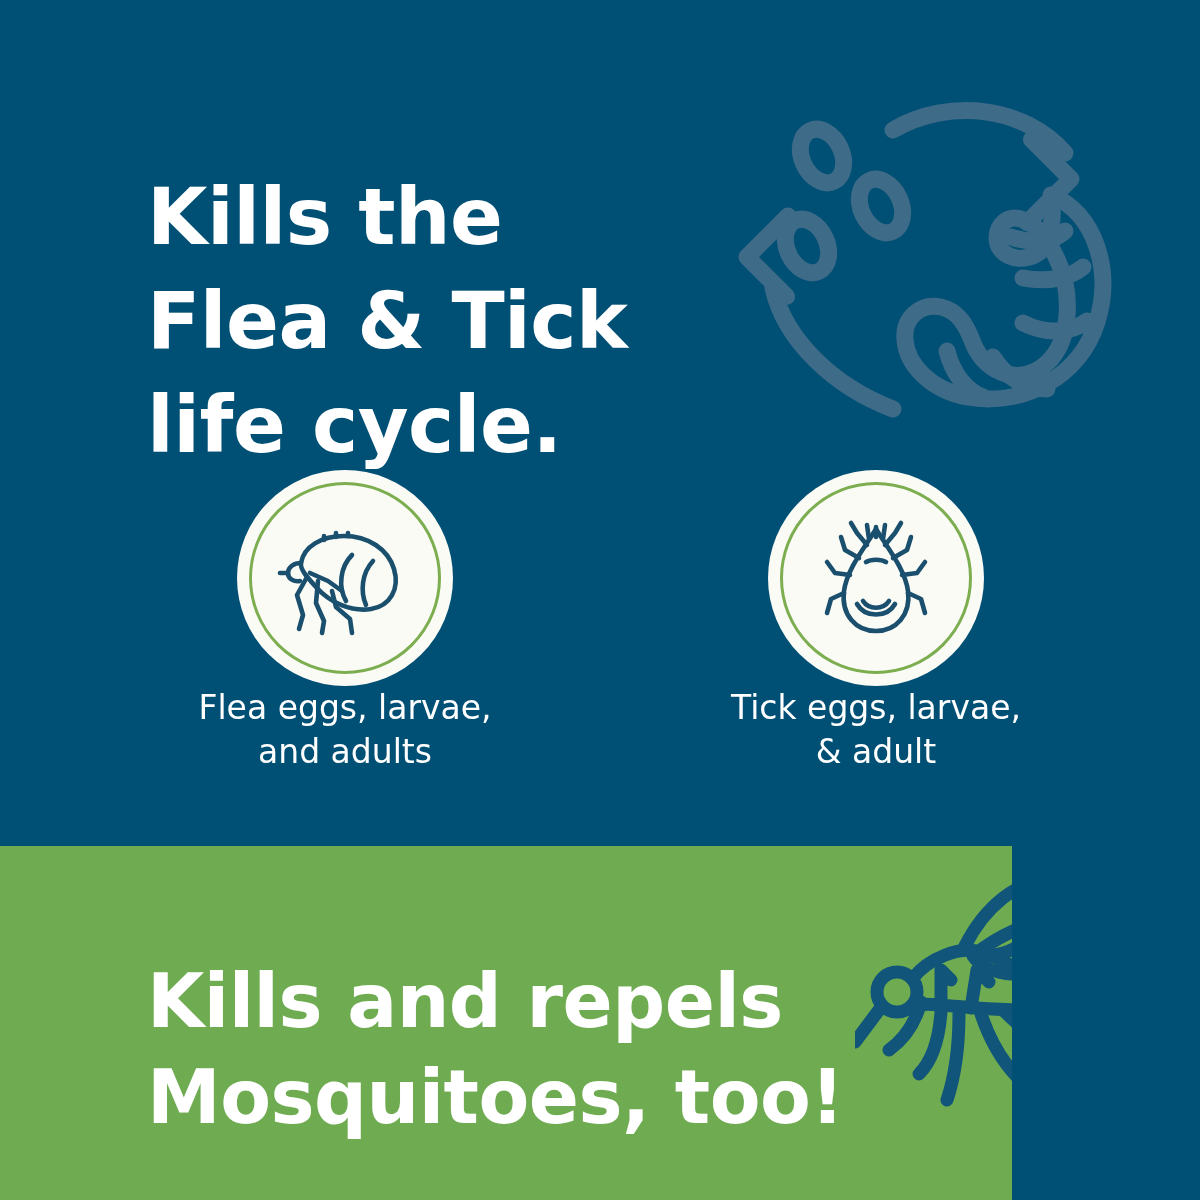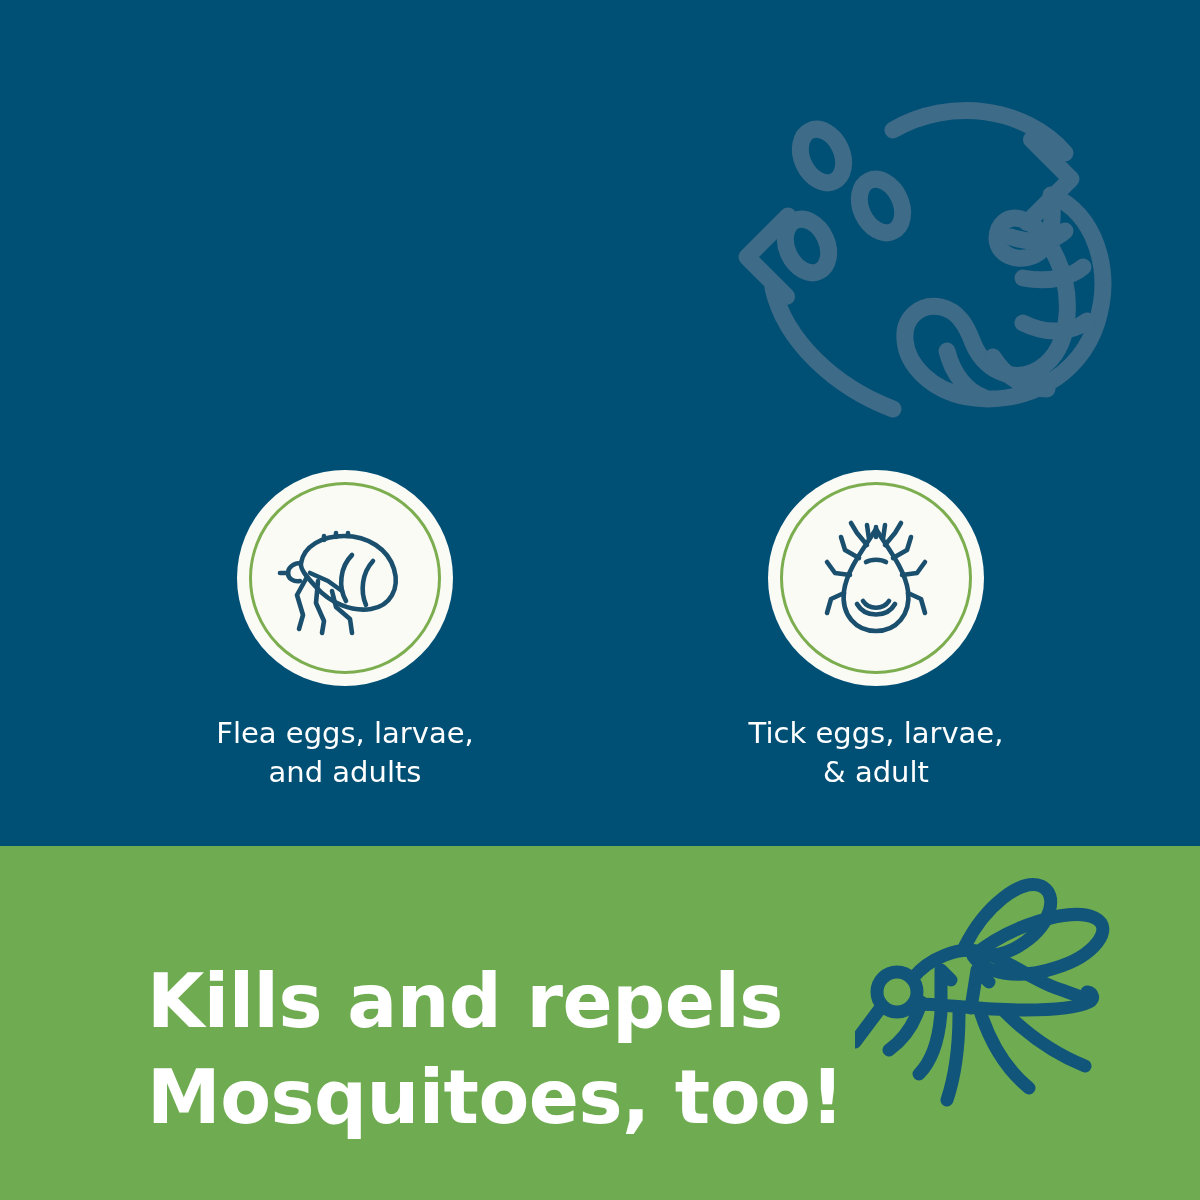--- a/index.html
+++ b/index.html
@@ -94,35 +94,34 @@
     pointer-events: none;
   }
   .badge-glyph {
     position: relative;
     width: 150px;
     height: 150px;
     z-index: 2;
   }
 
   .badge-caption {
-    margin-top: 28px;
     color: #ffffff;
-    font-size: 29px;
+    font-size: 33px;
     font-weight: 400;
     line-height: 1.33;
     white-space: pre-line;
     font-family: "DejaVu Sans", "Liberation Sans", sans-serif;
   }
 
   
   .panel-bottom {
     position: absolute;
     left: 0;
     top: 846px;
-    width: 1200px;
+    width: 1012px;
     height: 354px;
     background: #6fac51;
     overflow: hidden;
   }
 
   .subhead {
     position: absolute;
     left: 147px;
     top: 47px;
     width: 760px;
@@ -143,20 +142,23 @@
     height: 260px;
   }
 </style>
 </head>
 <body>
 
 <div class="poster">
 
   <div class="panel-top">
 
+    <h1 class="headline">Kills the
+Flea &amp; Tick
+life cycle.</h1>
 
     <div class="lifecycle-art">
       <svg viewBox="0 0 395 395" width="395" height="395" xmlns="http://www.w3.org/2000/svg">
         <g fill="none" stroke="#3e6b87" stroke-width="17" stroke-linecap="round" stroke-linejoin="round">
 
           <path d="M 158 85 C 215 52, 290 62, 330 108"></path>
           <path d="M 274 134 L 336 134 L 336 78" transform="rotate(-45 336 134)"></path>
 
           <path d="M 158 364 C 100 342, 50 296, 38 243"></path>
           <path d="M 12 268 L 12 212 L 70 212" transform="rotate(-45 12 212)"></path>

